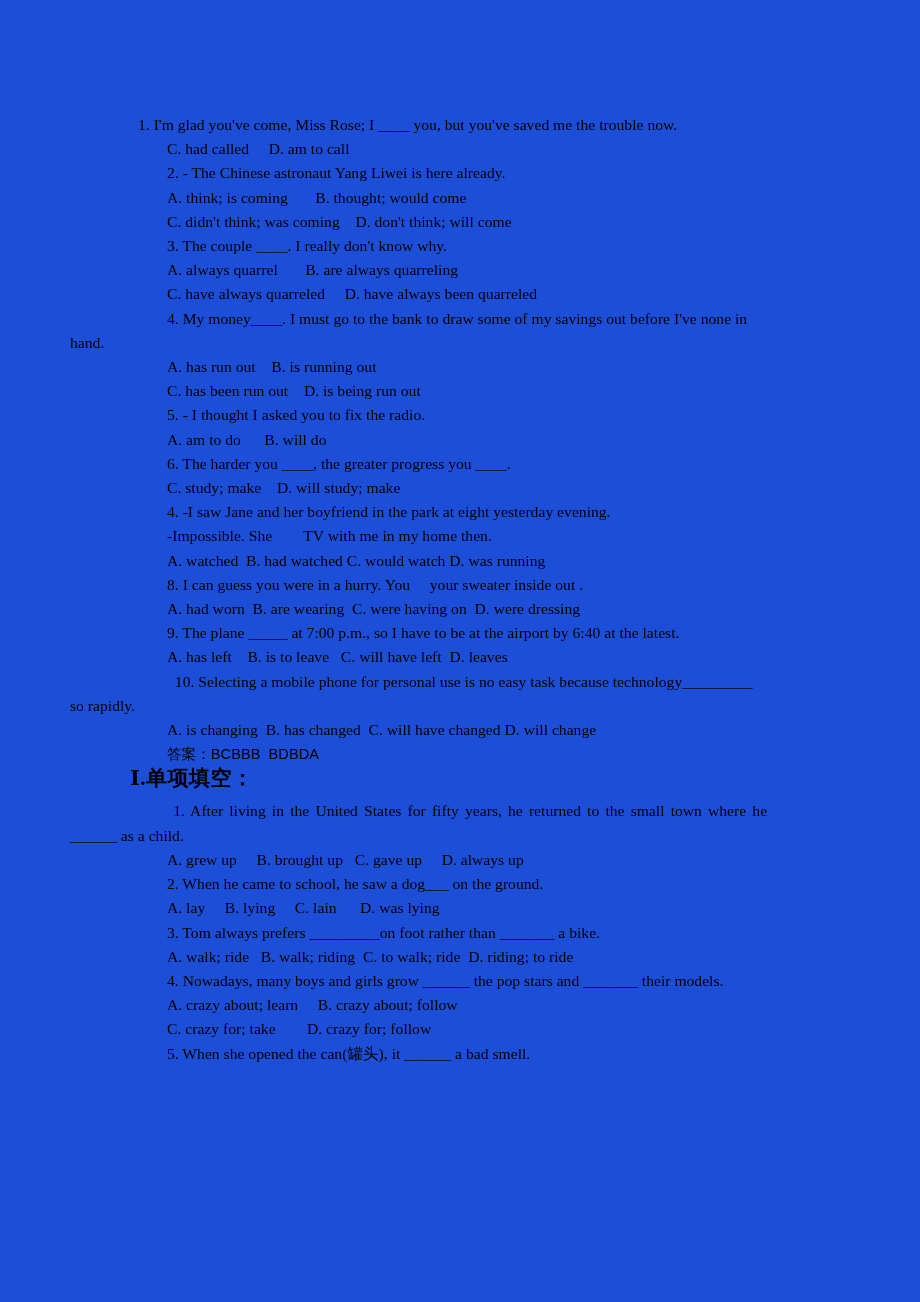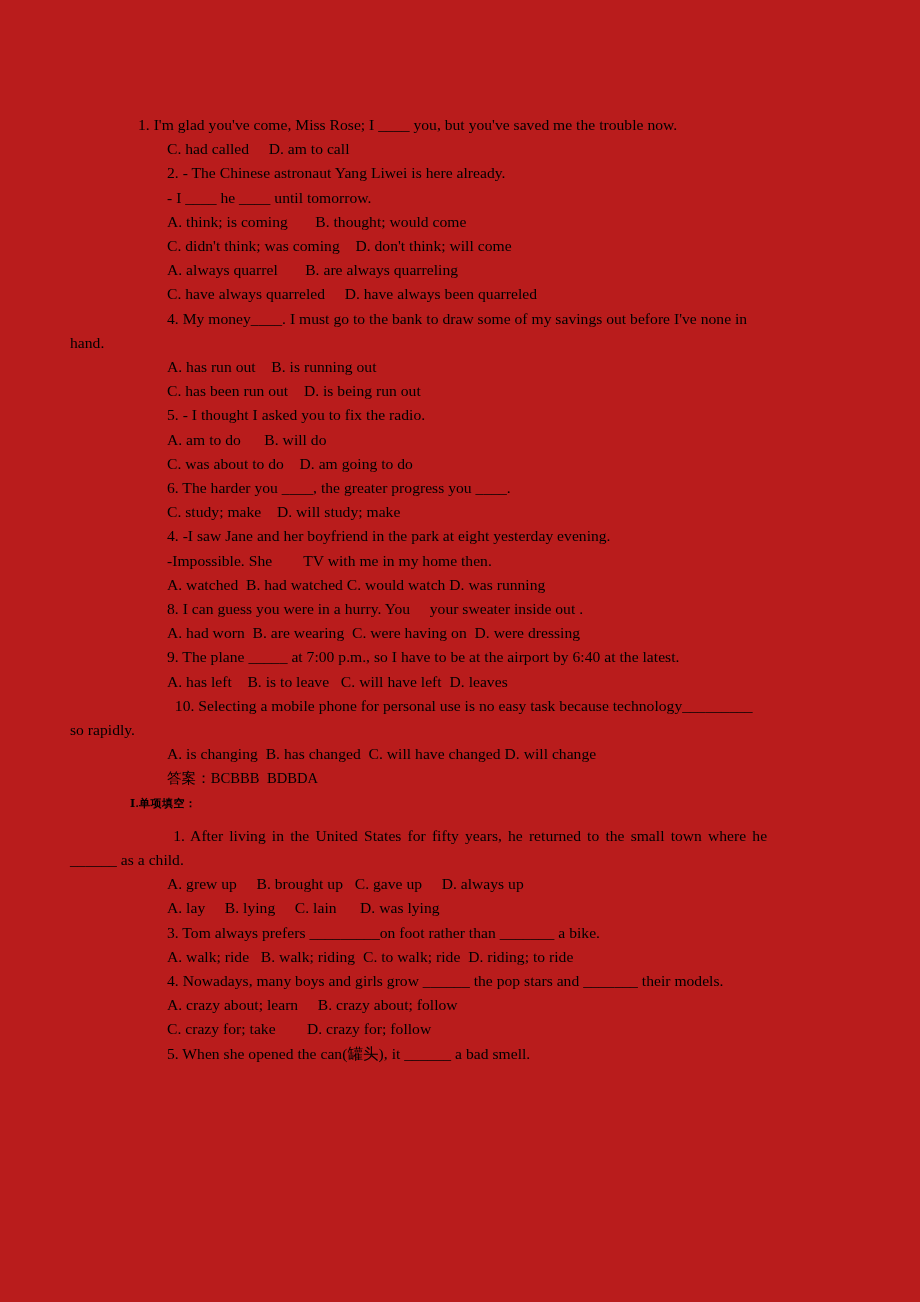--- a/index.html
+++ b/index.html
@@ -14,21 +14,21 @@
     color: #000000;
     position: relative;
     overflow: hidden;
   }
   #page {
     position: absolute;
     left: 0;
     top: 0;
     width: 920px;
     height: 1302px;
-    background: #b91c1c;
+    background: #1d4ed8;
   }
   #content {
     position: absolute;
     left: 138px;
     top: 113px;
     width: 652px;
   }
   .line {
     font-size: 15.6px;
     line-height: 24.2px;
@@ -36,76 +36,76 @@
     letter-spacing: 0.02px;
   }
   
   .l0 { margin-left: 0; }
   
   .l1 { margin-left: 29px; }
   
   .hang { margin-left: -68px; }
   
   .heading {
-    font-size: 11px;
+    font-size: 21px;
     line-height: 25px;
     font-weight: bold;
     margin-left: -8px;
     letter-spacing: 0.5px;
   }
   
   .just {
     text-align: justify;
     text-align-last: left;
   }
   .just.q1s2 { word-spacing: 2.2px; margin-top: 8px; }
-  .cn { font-family: Liberation Serif, serif; font-size: 14.6px; }
+  .cn { font-family: Liberation Sans, sans-serif; font-size: 14.6px; }
 </style>
 </head>
 <body>
 
 <div id="page">
   <div id="content">
 
     <div>
       <div class="line l0">1. I'm glad you've come, Miss Rose; I ____ you, but you've saved me the trouble now.</div>
       <div class="line l1">C. had called     D. am to call</div>
       <div class="line l1">2. - The Chinese astronaut Yang Liwei is here already.</div>
-      <div class="line l1">- I ____ he ____ until tomorrow.</div>
       <div class="line l1">A. think; is coming       B. thought; would come</div>
       <div class="line l1">C. didn't think; was coming    D. don't think; will come</div>
+      <div class="line l1">3. The couple ____. I really don't know why.</div>
       <div class="line l1">A. always quarrel       B. are always quarreling</div>
       <div class="line l1">C. have always quarreled     D. have always been quarreled</div>
       <div class="line l1">4. My money____. I must go to the bank to draw some of my savings out before I've none in</div>
       <div class="line hang">hand.</div>
       <div class="line l1">A. has run out    B. is running out</div>
       <div class="line l1">C. has been run out    D. is being run out</div>
       <div class="line l1">5. - I thought I asked you to fix the radio.</div>
       <div class="line l1">A. am to do      B. will do</div>
-      <div class="line l1">C. was about to do    D. am going to do</div>
       <div class="line l1">6. The harder you ____, the greater progress you ____.</div>
       <div class="line l1">C. study; make    D. will study; make</div>
       <div class="line l1">4. -I saw Jane and her boyfriend in the park at eight yesterday evening.</div>
       <div class="line l1">-Impossible. She        TV with me in my home then.</div>
       <div class="line l1">A. watched  B. had watched C. would watch D. was running</div>
       <div class="line l1">8. I can guess you were in a hurry. You     your sweater inside out .</div>
       <div class="line l1">A. had worn  B. are wearing  C. were having on  D. were dressing</div>
       <div class="line l1">9. The plane _____ at 7:00 p.m., so I have to be at the airport by 6:40 at the latest.</div>
       <div class="line l1">A. has left    B. is to leave   C. will have left  D. leaves</div>
       <div class="line l1">  10. Selecting a mobile phone for personal use is no easy task because technology_________</div>
       <div class="line hang">so rapidly.</div>
       <div class="line l1">A. is changing  B. has changed  C. will have changed D. will change</div>
       <div class="line l1 cn">答案：BCBBB  BDBDA</div>
     </div>
 
     <div>
       <div class="heading">Ⅰ.单项填空：</div>
       <div class="line l1 just q1s2"> 1. After living in the United States for fifty years, he returned to the small town where he</div>
       <div class="line hang">______ as a child.</div>
       <div class="line l1">A. grew up     B. brought up   C. gave up     D. always up</div>
+      <div class="line l1">2. When he came to school, he saw a dog___ on the ground.</div>
       <div class="line l1">A. lay     B. lying     C. lain      D. was lying</div>
       <div class="line l1">3. Tom always prefers _________on foot rather than _______ a bike.</div>
       <div class="line l1">A. walk; ride   B. walk; riding  C. to walk; ride  D. riding; to ride</div>
       <div class="line l1">4. Nowadays, many boys and girls grow ______ the pop stars and _______ their models.</div>
       <div class="line l1">A. crazy about; learn     B. crazy about; follow</div>
       <div class="line l1">C. crazy for; take        D. crazy for; follow</div>
       <div class="line l1">5. When she opened the can(罐头), it ______ a bad smell.</div>
     </div>
 
   </div>

